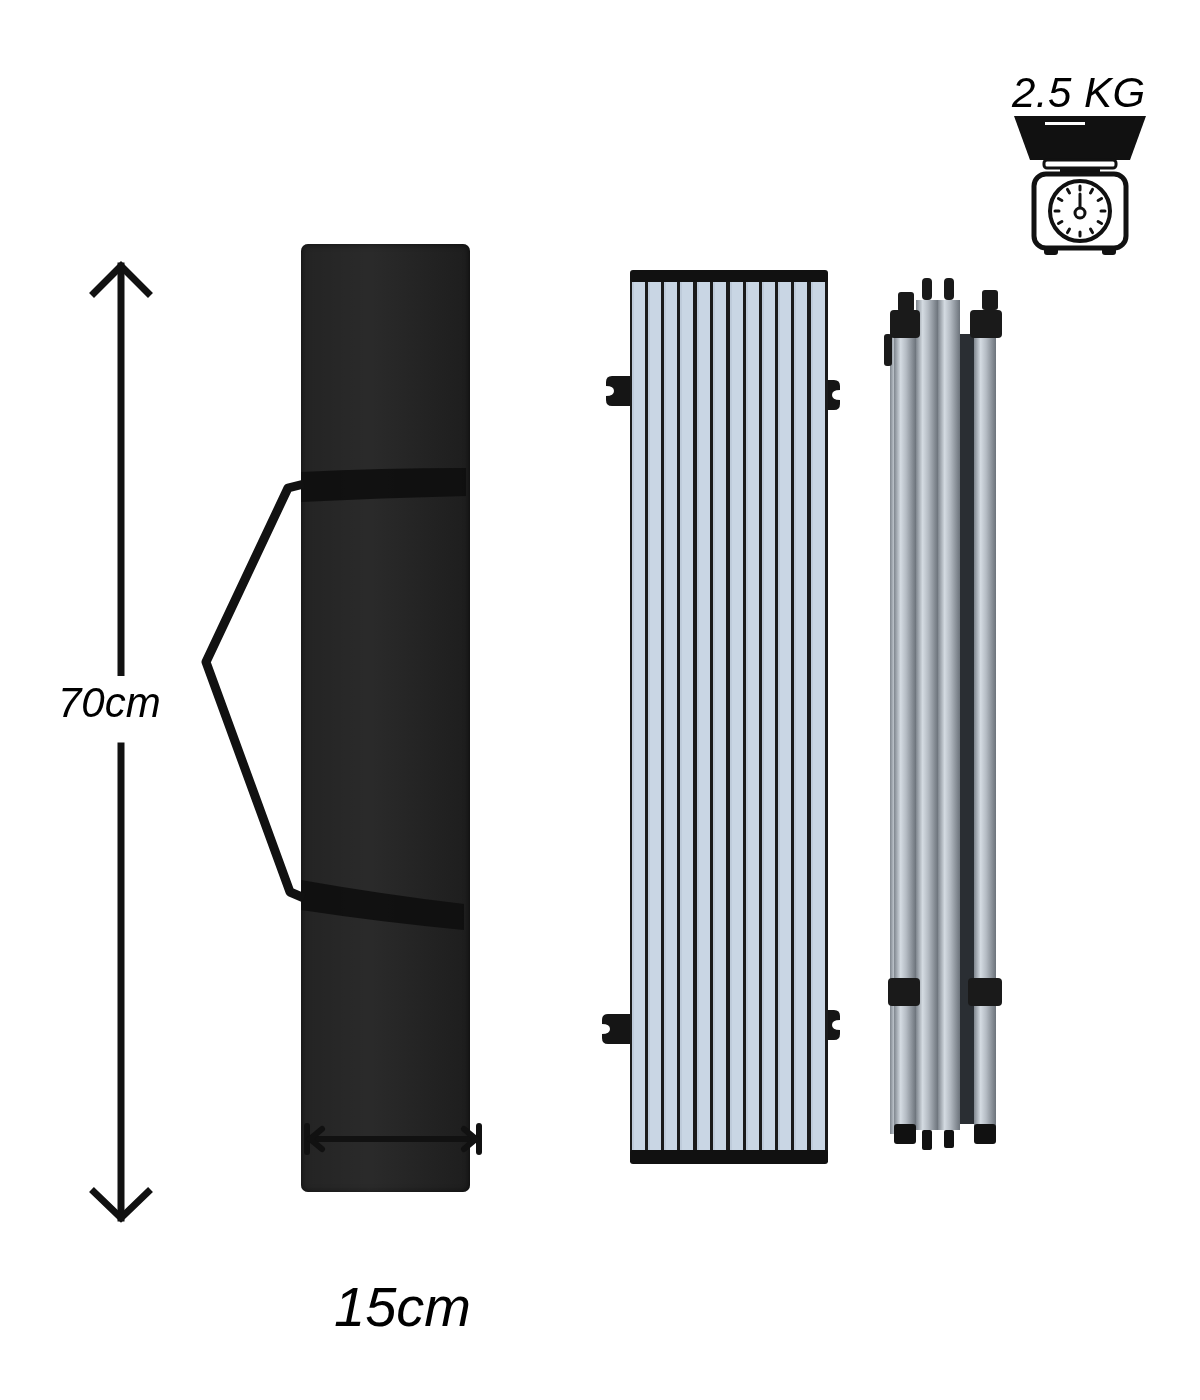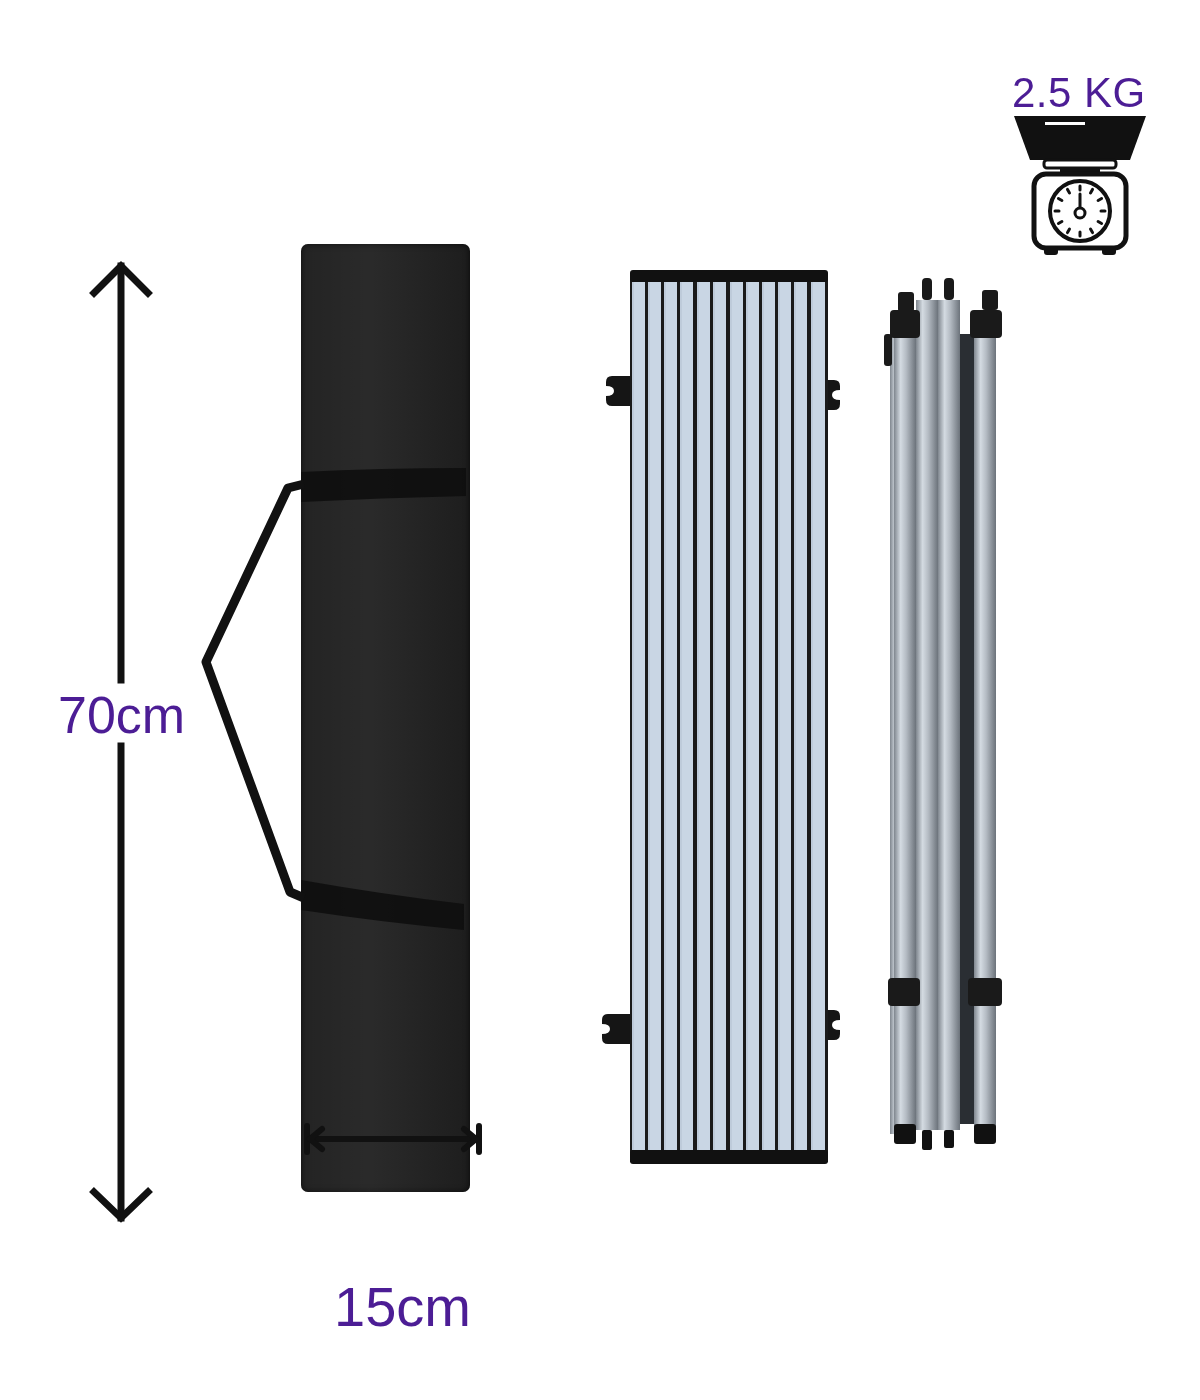--- a/index.html
+++ b/index.html
@@ -1,20 +1,20 @@
 <!DOCTYPE html>
 <html><head>
   <meta charset="utf-8">
   <style>
     html, body { margin: 0; padding: 0; background: #ffffff; }
     body { width: 1200px; height: 1400px; position: relative; overflow: hidden; font-family: "Liberation Sans", sans-serif; }
     .abs { position: absolute; }
-    .label { color: #4c1d95; font-family: "Liberation Sans", sans-serif; white-space: nowrap; }
+    .label { color: #000000; font-family: "Liberation Sans", sans-serif; white-space: nowrap; font-style: italic; }
     .weight-label { left: 1012px; top: 70px; font-size: 42px; line-height: 46px; letter-spacing: 0.5px; }
-    .height-label { left: 58px; top: 676px; font-size: 52px; line-height: 50px; background: #fff; padding: 2px 0; margin-top: 12px; }
+    .height-label { left: 58px; top: 676px; font-size: 42px; line-height: 50px; background: #fff; padding: 2px 0; }
     .width-label { left: 334px; top: 1282px; font-size: 56px; line-height: 50px; }
     .bag { left: 301px; top: 244px; width: 169px; height: 948px; background: #1f1f1f; border-radius: 7px; box-shadow: inset 0 0 6px rgba(0,0,0,0.7); }
     .bag-texture { position: absolute; inset: 0; border-radius: 7px; background: linear-gradient(90deg, rgba(255,255,255,0.02), rgba(255,255,255,0.05) 40%, rgba(0,0,0,0.05)); }
     svg { display: block; }
   </style>
 </head>
 <body>
 
 <div class="abs label weight-label">2.5 KG</div>
 <div class="abs" style="left:1012px; top:112px;">

